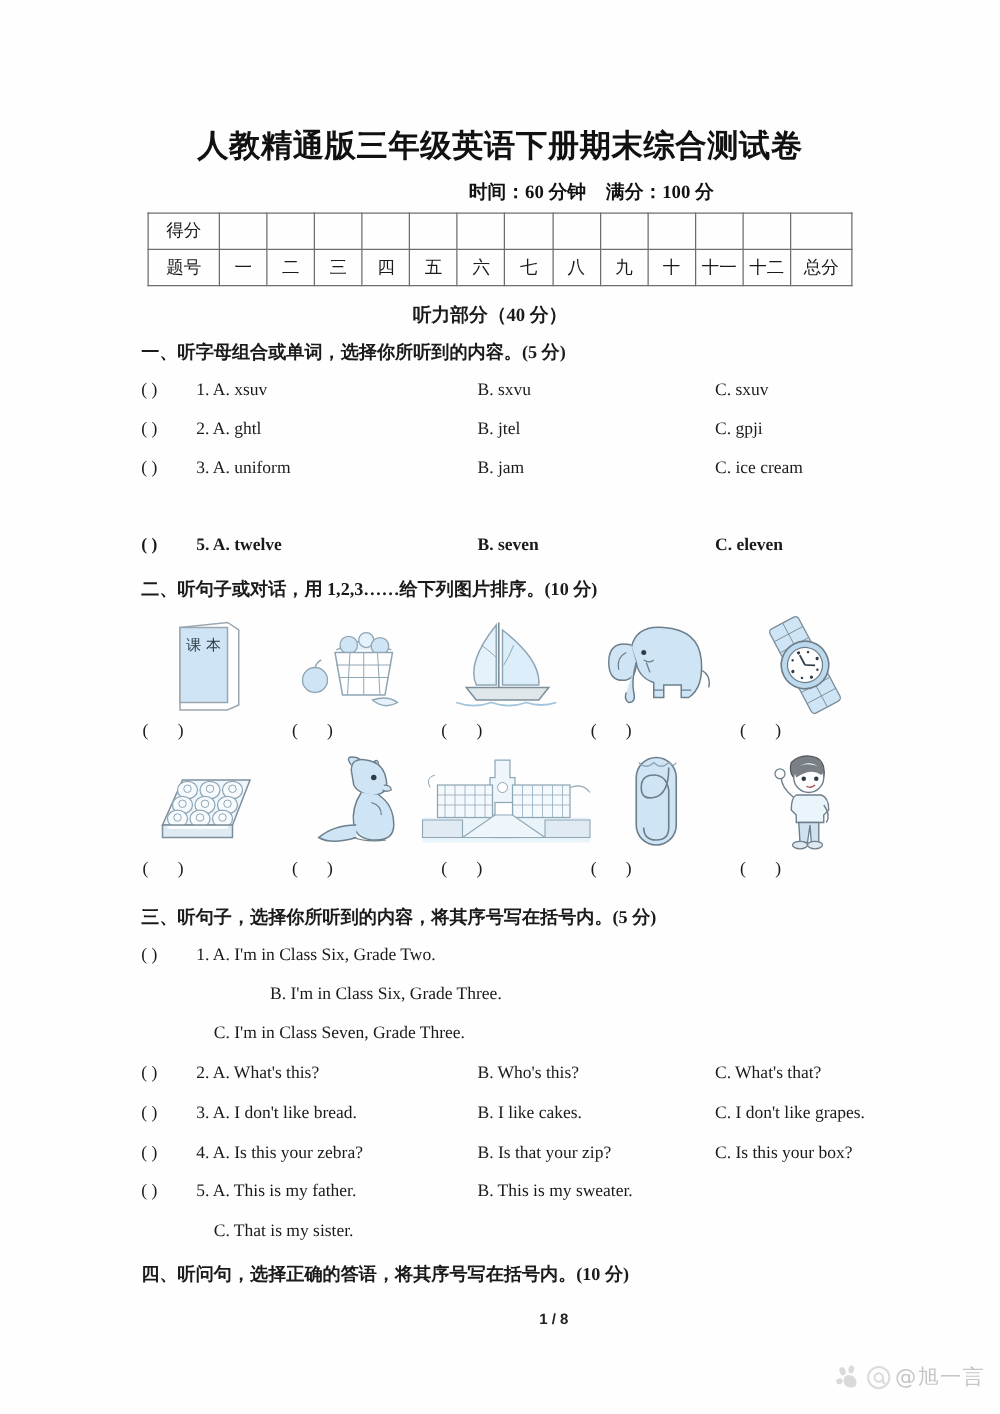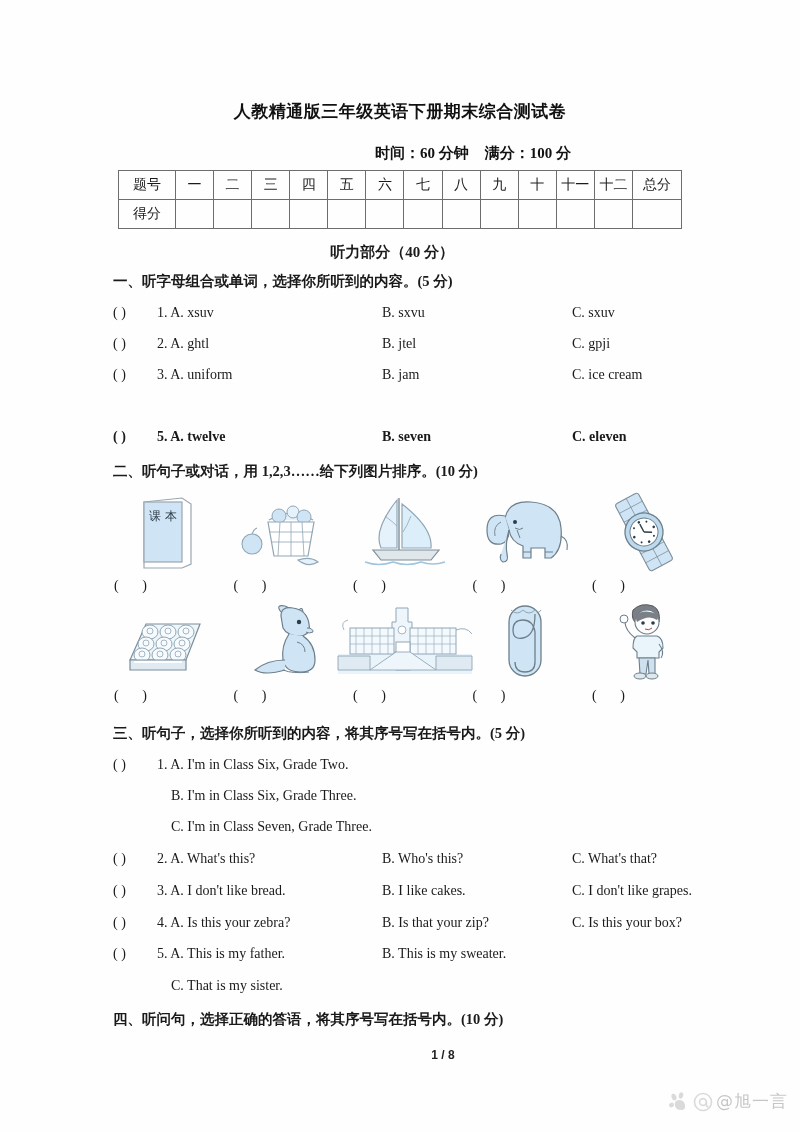--- a/index.html
+++ b/index.html
@@ -21,21 +21,21 @@
     background: #fefefe;
   }
 
   
   .doc-title {
     position: absolute;
     top: 100px;
     left: 0;
     width: 800px;
     text-align: center;
-    font-size: 17px;
+    font-size: 25px;
     font-weight: bold;
     letter-spacing: 0.5px;
     color: #111;
   }
   .meta-line {
     position: absolute;
     top: 144px;
     left: 0;
     width: 684px;
     text-align: right;
@@ -168,50 +168,50 @@
 
   <div class="doc-title">人教精通版三年级英语下册期末综合测试卷</div>
 
   <div class="meta-line">
     <span>时间：60 分钟</span><span class="gap"></span><span>满分：100 分</span>
   </div>
 
   <table class="score-table">
     <tbody>
         <tr>
+      <td class="lbl">得分</td>
+      <td></td>
+      <td></td>
+      <td></td>
+      <td></td>
+      <td></td>
+      <td></td>
+      <td></td>
+      <td></td>
+      <td></td>
+      <td></td>
+      <td></td>
+      <td></td>
+      <td class="total"></td>
+    </tr>
+    <tr>
       <td class="lbl">题号</td>
       <td>一</td>
       <td>二</td>
       <td>三</td>
       <td>四</td>
       <td>五</td>
       <td>六</td>
       <td>七</td>
       <td>八</td>
       <td>九</td>
       <td>十</td>
       <td>十一</td>
       <td>十二</td>
       <td class="total">总分</td>
-    </tr>
-    <tr>
-      <td class="lbl">得分</td>
-      <td></td>
-      <td></td>
-      <td></td>
-      <td></td>
-      <td></td>
-      <td></td>
-      <td></td>
-      <td></td>
-      <td></td>
-      <td></td>
-      <td></td>
-      <td></td>
-      <td class="total"></td>
     </tr>
   </tbody>
     </table>
 
   <div class="part-title" style="top:243px;">听力部分（40 分）</div>
 
   <div class="sec-head" style="top:272px;">一、听字母组合或单词，选择你所听到的内容。(5 分)</div>
 
   <div class="q-row" style="top:305px;">
     <span class="brk">(        )</span><span class="opta"><span>1.</span> <span>A. xsuv</span></span><span class="optb">B. sxvu</span><span class="optc">C. sxuv</span>
@@ -452,21 +452,21 @@
       </div>
       <div class="pic-brk">(      )</div>
     </div>
   </div>
 
   <div class="sec-head" style="top:724px;">三、听句子，选择你所听到的内容，将其序号写在括号内。(5 分)</div>
 
   <div class="q-row" style="top:757px;">
     <span class="brk">(        )</span><span><span>1.</span> <span>A. I'm in Class Six, Grade Two.</span></span>
   </div>
-  <div class="q-sub" style="top:788px;">B. I'm in Class Six, Grade Three.</div>
+  <div class="q-sub" style="top:788px;margin-left:45px;">B. I'm in Class Six, Grade Three.</div>
   <div class="q-sub" style="top:819px;">C. I'm in Class Seven, Grade Three.</div>
 
   <div class="q-row" style="top:851px;">
     <span class="brk">(        )</span><span class="opta"><span>2.</span> <span>A. What's this?</span></span><span class="optb">B. Who's this?</span><span class="optc">C. What's that?</span>
   </div>
   <div class="q-row" style="top:883px;">
     <span class="brk">(        )</span><span class="opta"><span>3.</span> <span>A. I don't like bread.</span></span><span class="optb">B. I like cakes.</span><span class="optc">C. I don't like grapes.</span>
   </div>
   <div class="q-row" style="top:915px;">
     <span class="brk">(        )</span><span class="opta"><span>4.</span> <span>A. Is this your zebra?</span></span><span class="optb">B. Is that your zip?</span><span class="optc">C. Is this your box?</span>

